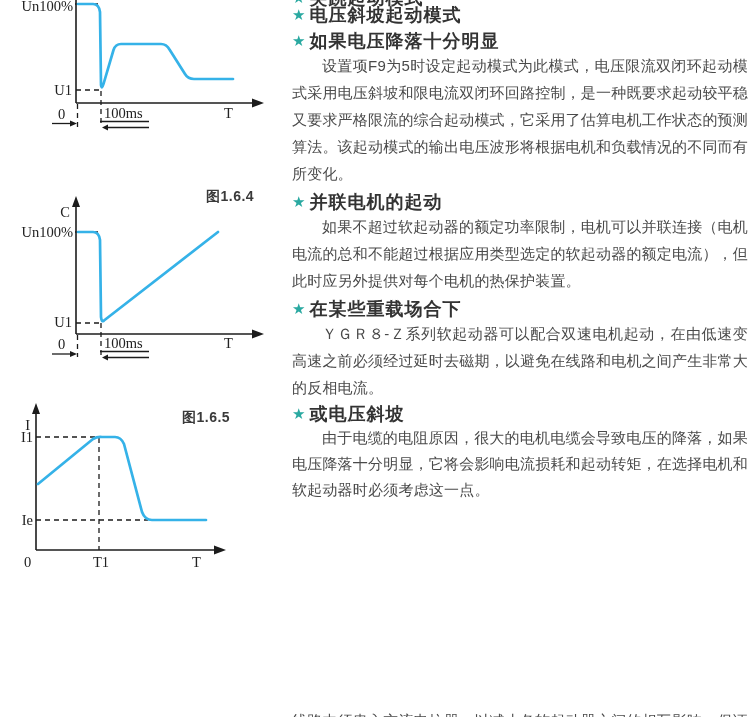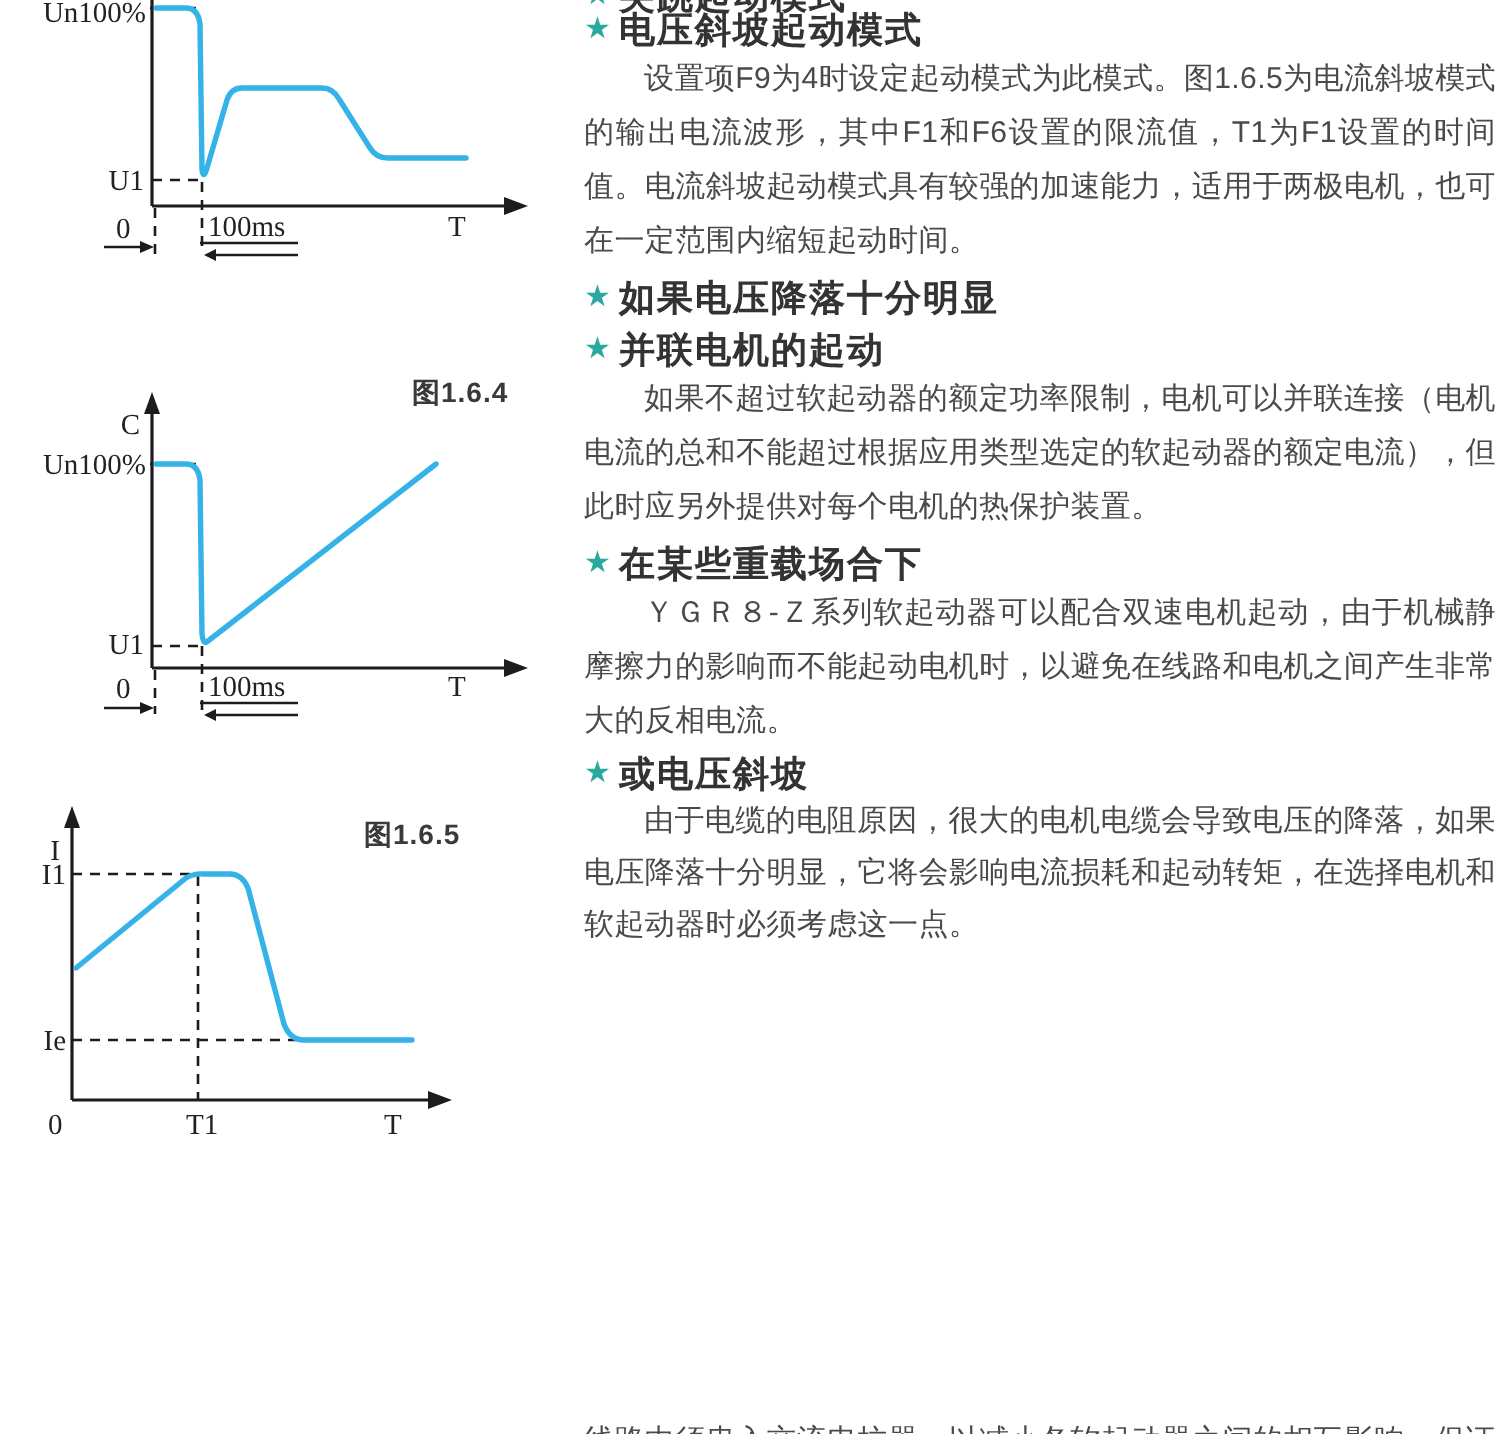--- a/index.html
+++ b/index.html
@@ -113,44 +113,44 @@
       <span class="star">★</span>
       <span>突跳起动模式</span>
     </div>
 
 
     <section>
       <h3 class="hd">
         <span class="star">★</span>
         <span>电压斜坡起动模式</span>
       </h3>
-      <p class="para">设置项F9为4时设定起动模式为此模式。图1.6.5为电流斜坡模式的输出电流波形，其中F1和F6设置的限流值，T1为F1设置的时间值。电流斜坡起动模式具有较强的加速能力，适用于两极电机，也可在一定范围内缩短起动时间。</p>
     </section>
 
     <section>
       <h3 class="hd">
         <span class="star">★</span>
         <span>如果电压降落十分明显</span>
       </h3>
+      <p class="para">设置项F9为5时设定起动模式为此模式，电压限流双闭环起动模式采用电压斜坡和限电流双闭环回路控制，是一种既要求起动较平稳又要求严格限流的综合起动模式，它采用了估算电机工作状态的预测算法。该起动模式的输出电压波形将根据电机和负载情况的不同而有所变化。</p>
     </section>
 
     <section>
       <h3 class="hd">
         <span class="star">★</span>
         <span>并联电机的起动</span>
       </h3>
       <p class="para">如果不超过软起动器的额定功率限制，电机可以并联连接（电机电流的总和不能超过根据应用类型选定的软起动器的额定电流），但此时应另外提供对每个电机的热保护装置。</p>
     </section>
 
     <section>
       <h3 class="hd">
         <span class="star">★</span>
         <span>在某些重载场合下</span>
       </h3>
-      <p class="para">ＹＧＲ８-Ｚ系列软起动器可以配合双速电机起动，由于机械静摩擦力的影响而不能起动电机时，以避免在线路和电机之间产生非常大的反相电流。</p>
+      <p class="para">ＹＧＲ８-Ｚ系列软起动器可以配合双速电机起动，在由低速变高速之前必须经过延时去磁期，以避免在线路和电机之间产生非常大的反相电流。</p>
     </section>
 
     <section>
       <h3 class="hd hd-tight">
         <span class="star">★</span>
         <span>或电压斜坡</span>
       </h3>
       <p class="para lh26">由于电缆的电阻原因，很大的电机电缆会导致电压的降落，如果电压降落十分明显，它将会影响电流损耗和起动转矩，在选择电机和软起动器时必须考虑这一点。</p>
     </section>
 

